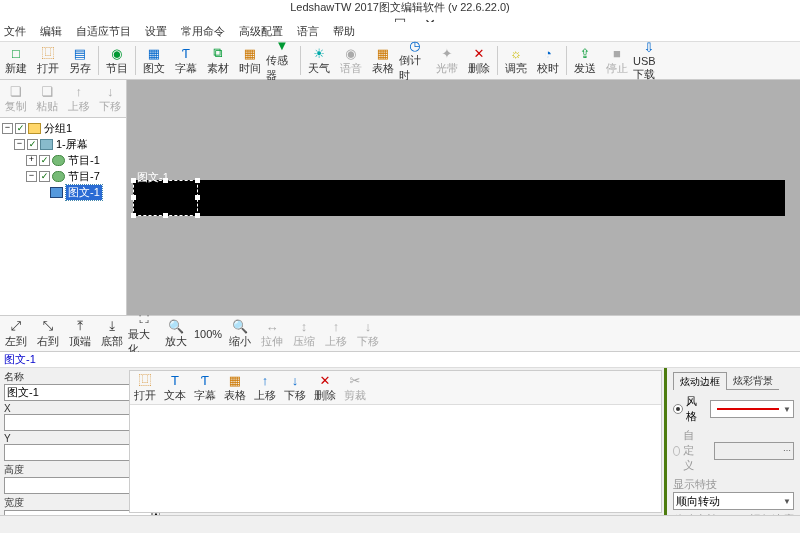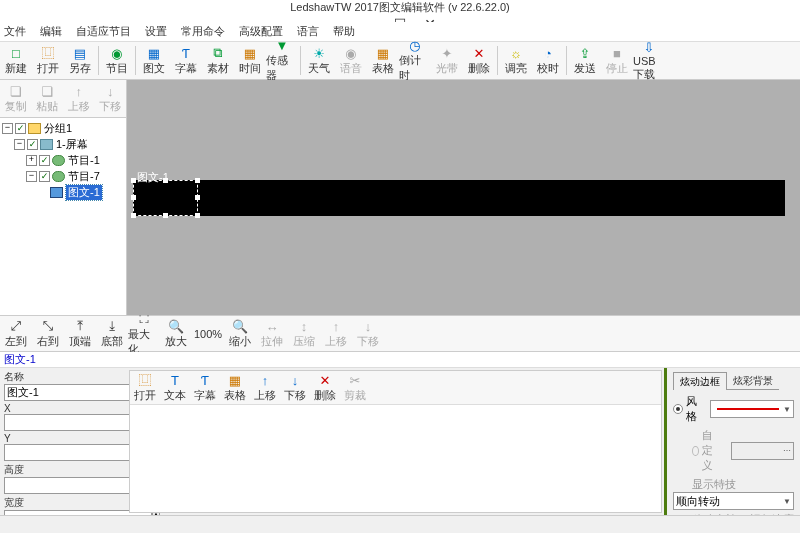--- a/index.html
+++ b/index.html
@@ -54,21 +54,21 @@
 .bcol4 { width: 136px; padding: 4px 6px; background:#f0f0f0; border-left: 3px solid #4d7c0f;}
 .tabhdr { height: 18px; display:flex; }
 .tabhdr span { padding: 2px 6px; font-size: 10px;}
 .tabhdr .act { border: 1px solid #999; border-bottom: none; background: #f0f0f0;}
 .tabhdr .ina { border-bottom: 1px solid #999; color: #333;}
 .chk { display: flex; align-items: center; gap: 3px; margin: 4px 0;}
 .chk .box { width: 11px; height: 11px; border: 1px solid #888; background: #fff;}
 .sel2 { width: 100%; height: 18px; border: 1px solid #999; background: #fff; display: flex; align-items: center; padding: 0 2px; font-size: 10px;}
 .sel2 .arr { margin-left: auto; font-size: 8px; color: #555;}
 .redline { flex:1; height: 2px; background: #d00; margin: 0 4px;}
-.gray { color: #999; margin-left: 19px; }
+.gray { color: #999; }
 .status { height: 18px; background: #f0f0f0; border-top: 1px solid #ccc;}
 .ic-green{color:#093;} .ic-blue{color:#06c;} .ic-orange{color:#c70;} .ic-red{color:#c00;} .ic-gray{color:#aaa;} .ic-yellow{color:#cb0;} .ic-cyan{color:#0aa;}
 .smallrow { display:flex; gap:4px; margin-top:2px;}
 </style>
 </head>
 <body>
 
 <div class="titlebar">
   <span class="icon"></span>
   <span class="title">LedshawTW 2017图文编辑软件 (v 22.6.22.0)</span>

